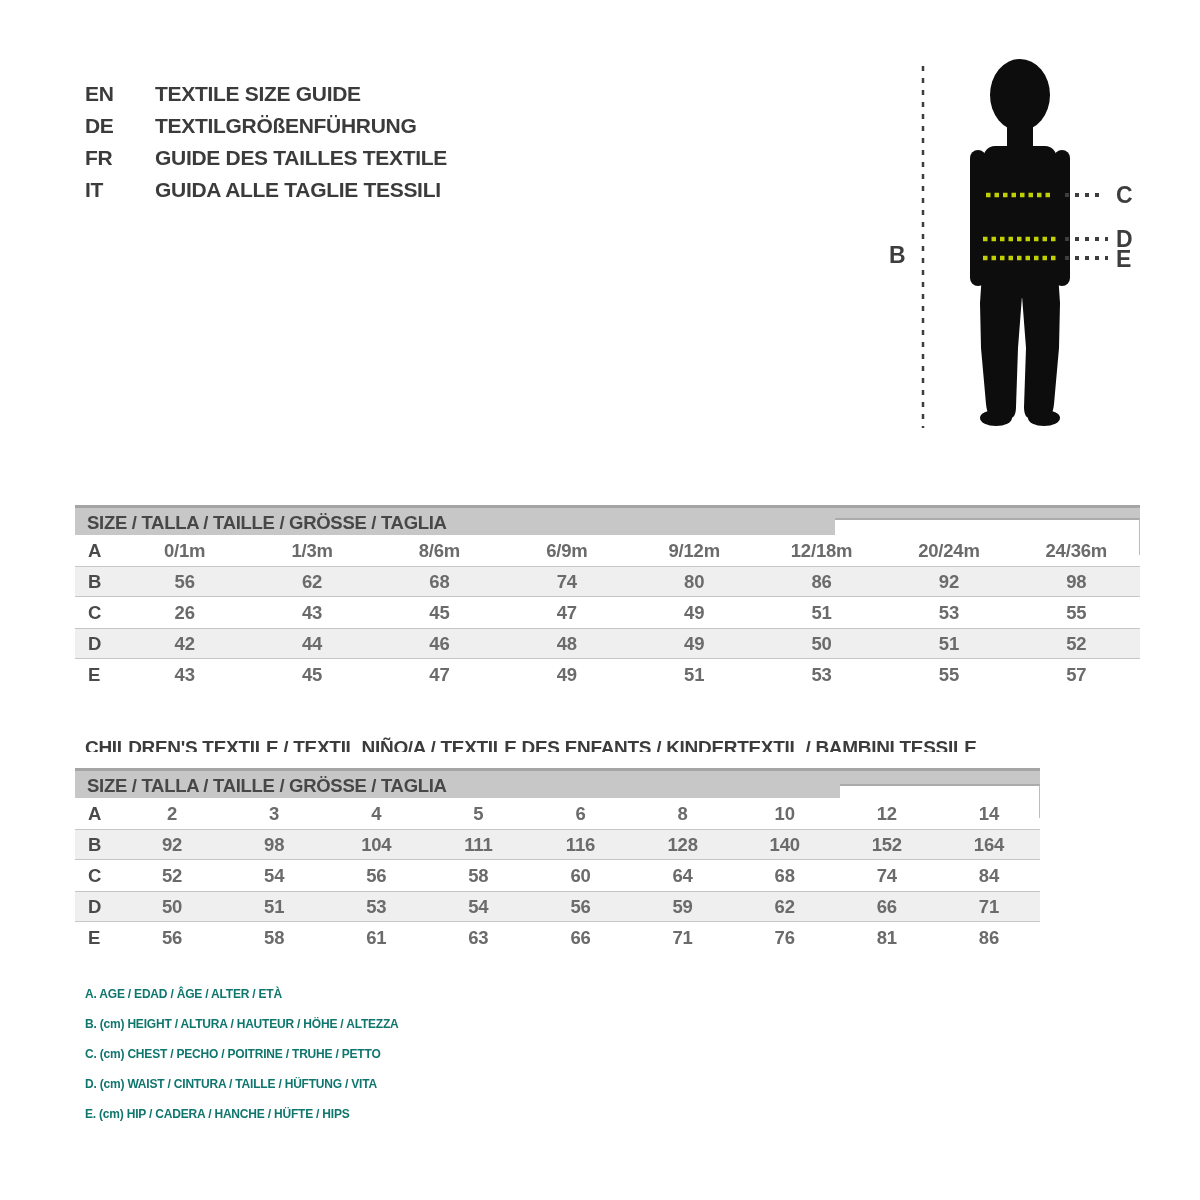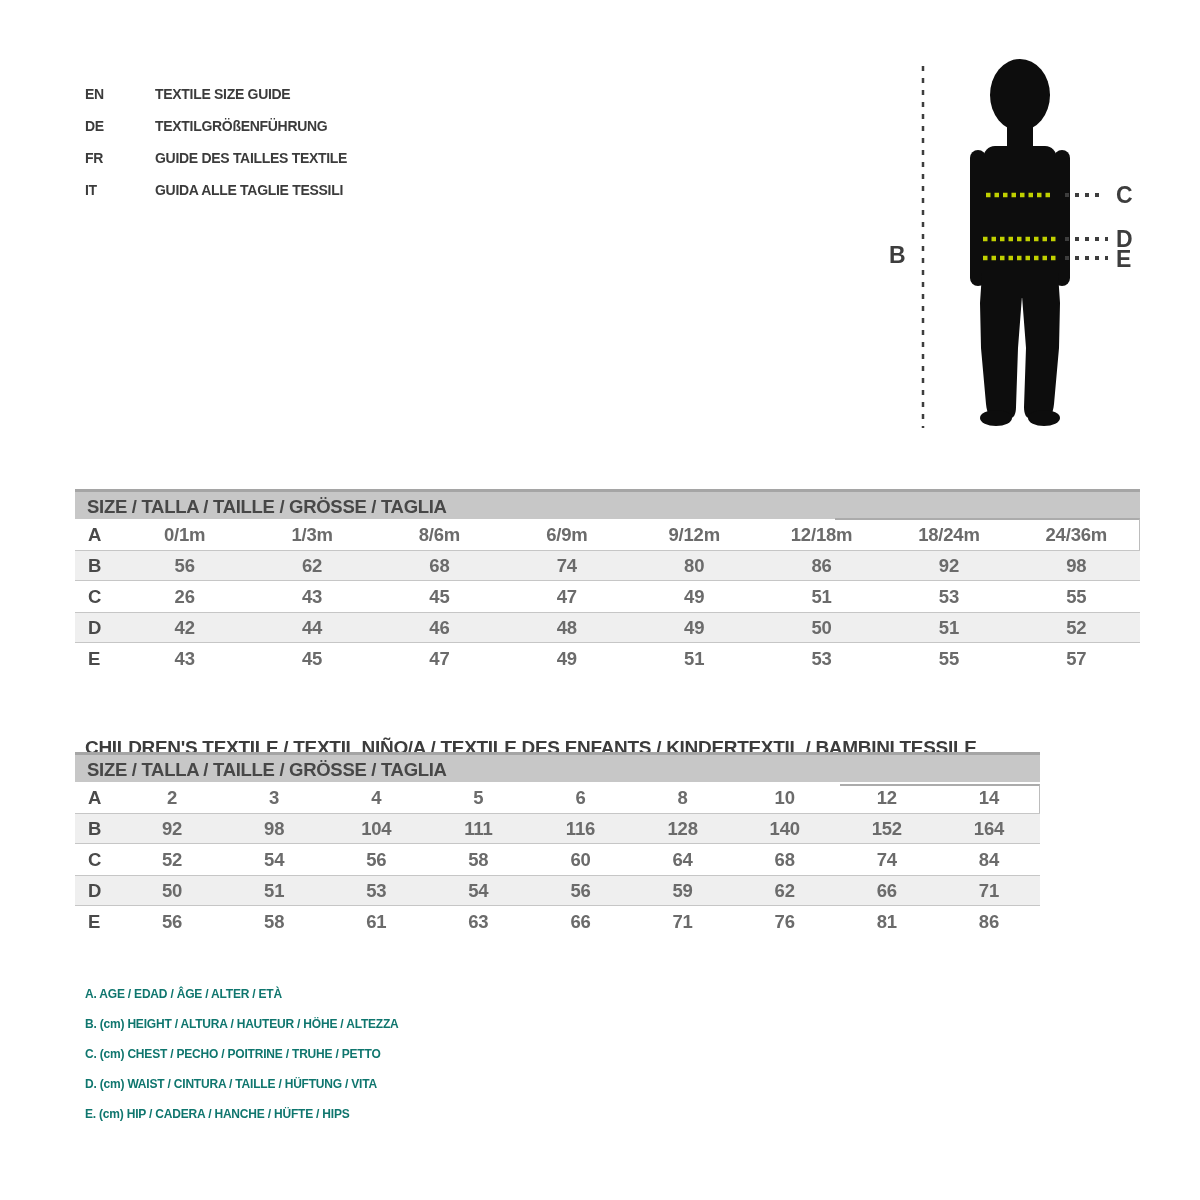--- a/index.html
+++ b/index.html
@@ -1,38 +1,38 @@
 <!DOCTYPE html>
 <html><head>
 <meta charset="utf-8">
 <style>
   html,body{margin:0;padding:0;background:#fff;}
   .page{position:relative;width:1200px;height:1200px;background:#fff;overflow:hidden;
         font-family:"Liberation Sans",sans-serif;font-weight:700;color:#3b3b3b;}
 
   
   .lang-block{position:absolute;left:85px;top:78px;}
-  .lang-row{display:flex;line-height:32px;font-size:14px;letter-spacing:-0.3px;}
+  .lang-row{display:flex;line-height:32px;font-size:21px;letter-spacing:-0.3px;}
   .lang-code{width:70px;}
   .lang-title{white-space:nowrap;}
 
   
   .figure-wrap{position:absolute;left:853px;top:48px;width:300px;height:385px;}
 
   
   .sec-heading{position:absolute;left:85px;font-size:19px;letter-spacing:-0.3px;white-space:nowrap;color:#3c3c3c;}
   .sec-babies{top:447px;}
   .sec-children{top:721px;margin-top:16px;}
 
   
   .stable{position:absolute;left:75px;background:#fff;}
   .stable.babies{top:489px;width:1065px;}
   .stable.children{top:752px;width:965px;}
   .size-band{border-top:3px solid #a5a5a5;background:#c7c7c7;height:30px;line-height:30px;
-             padding-left:12px;font-size:18.5px;color:#474747;letter-spacing:-0.3px;box-sizing:border-box;}
+             padding-left:12px;font-size:18.5px;color:#474747;letter-spacing:-0.3px;box-sizing:border-box;margin-top:16px;}
   .trow{position:relative;z-index:2;height:31px;display:grid;align-items:center;
         font-size:18.5px;letter-spacing:-0.2px;box-sizing:border-box;}
   .babies .trow{grid-template-columns:46px repeat(8,1fr);}
   .children .trow{grid-template-columns:46px repeat(9,1fr);}
   .trow.alt{background:#efefef;border-top:1px solid #c6c6c6;border-bottom:1px solid #c6c6c6;}
   .tlabel{padding-left:13px;color:#4a4a4a;text-align:left;}
   .tcell{text-align:center;color:#6b6b6b;}
   .overlay-box{position:absolute;right:0;background:#fff;border-top:2px solid #ababab;
                border-right:1px solid #bcbcbc;z-index:1;}
   .babies .overlay-box{left:760px;top:29px;height:35px;}
@@ -105,21 +105,21 @@
     <div class="overlay-box"></div>
 
     <div class="trow">
       <span class="tlabel">A</span>
       <span class="tcell">0/1m</span>
       <span class="tcell">1/3m</span>
       <span class="tcell">8/6m</span>
       <span class="tcell">6/9m</span>
       <span class="tcell">9/12m</span>
       <span class="tcell">12/18m</span>
-      <span class="tcell">18/24m</span>
+      <span class="tcell">20/24m</span>
       <span class="tcell">24/36m</span>
     </div>
     <div class="trow alt">
       <span class="tlabel">B</span>
       <span class="tcell">56</span>
       <span class="tcell">62</span>
       <span class="tcell">68</span>
       <span class="tcell">74</span>
       <span class="tcell">80</span>
       <span class="tcell">86</span>

